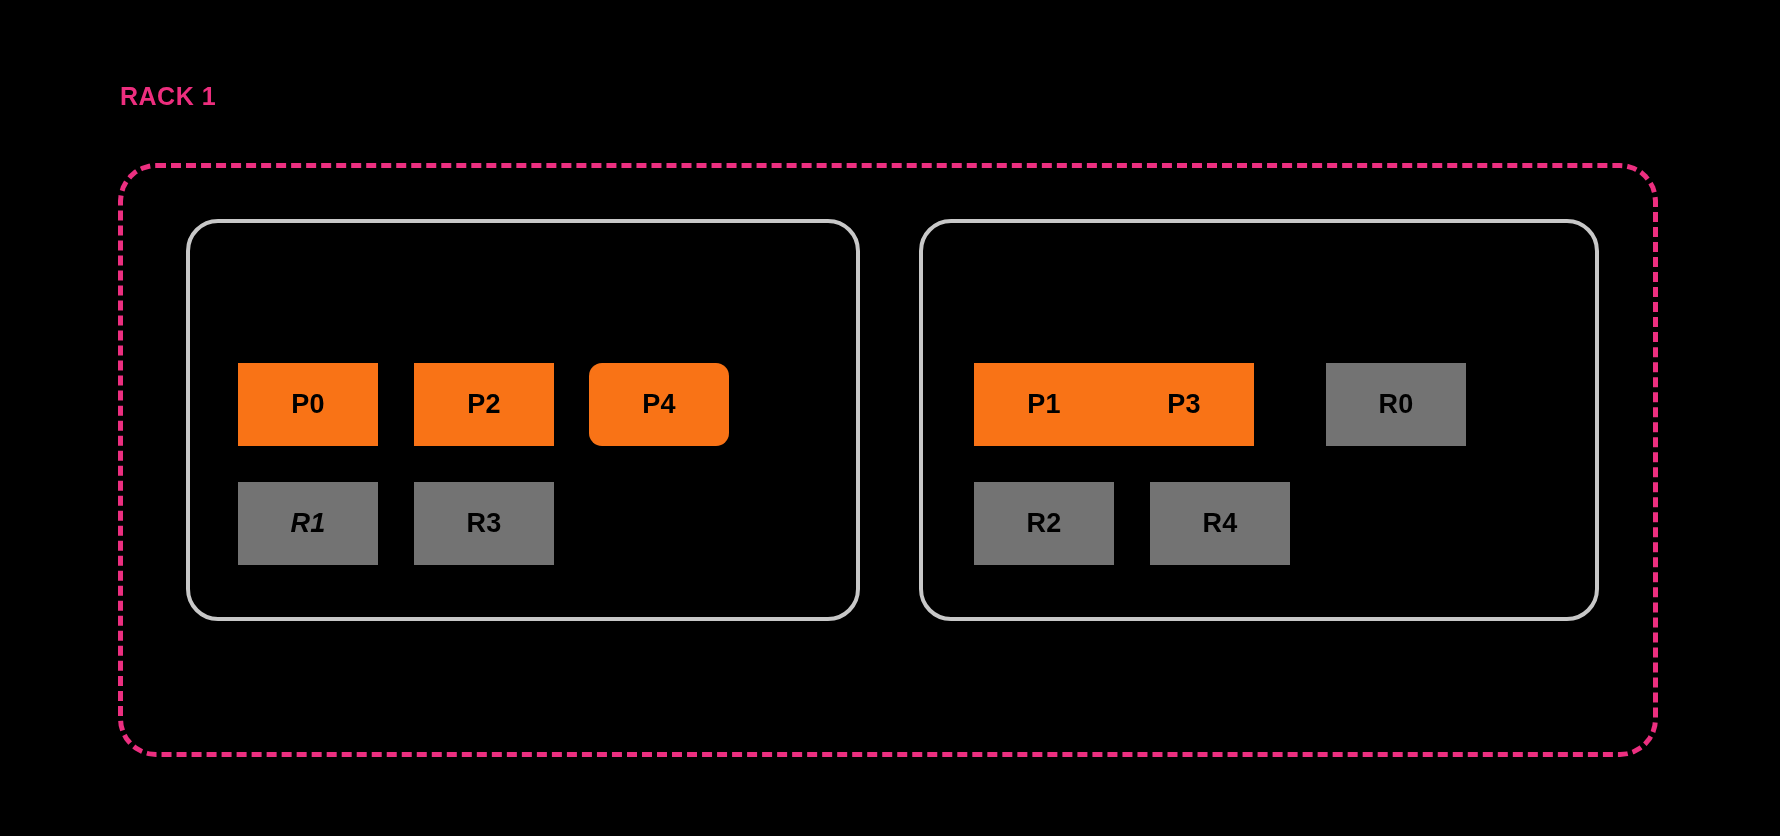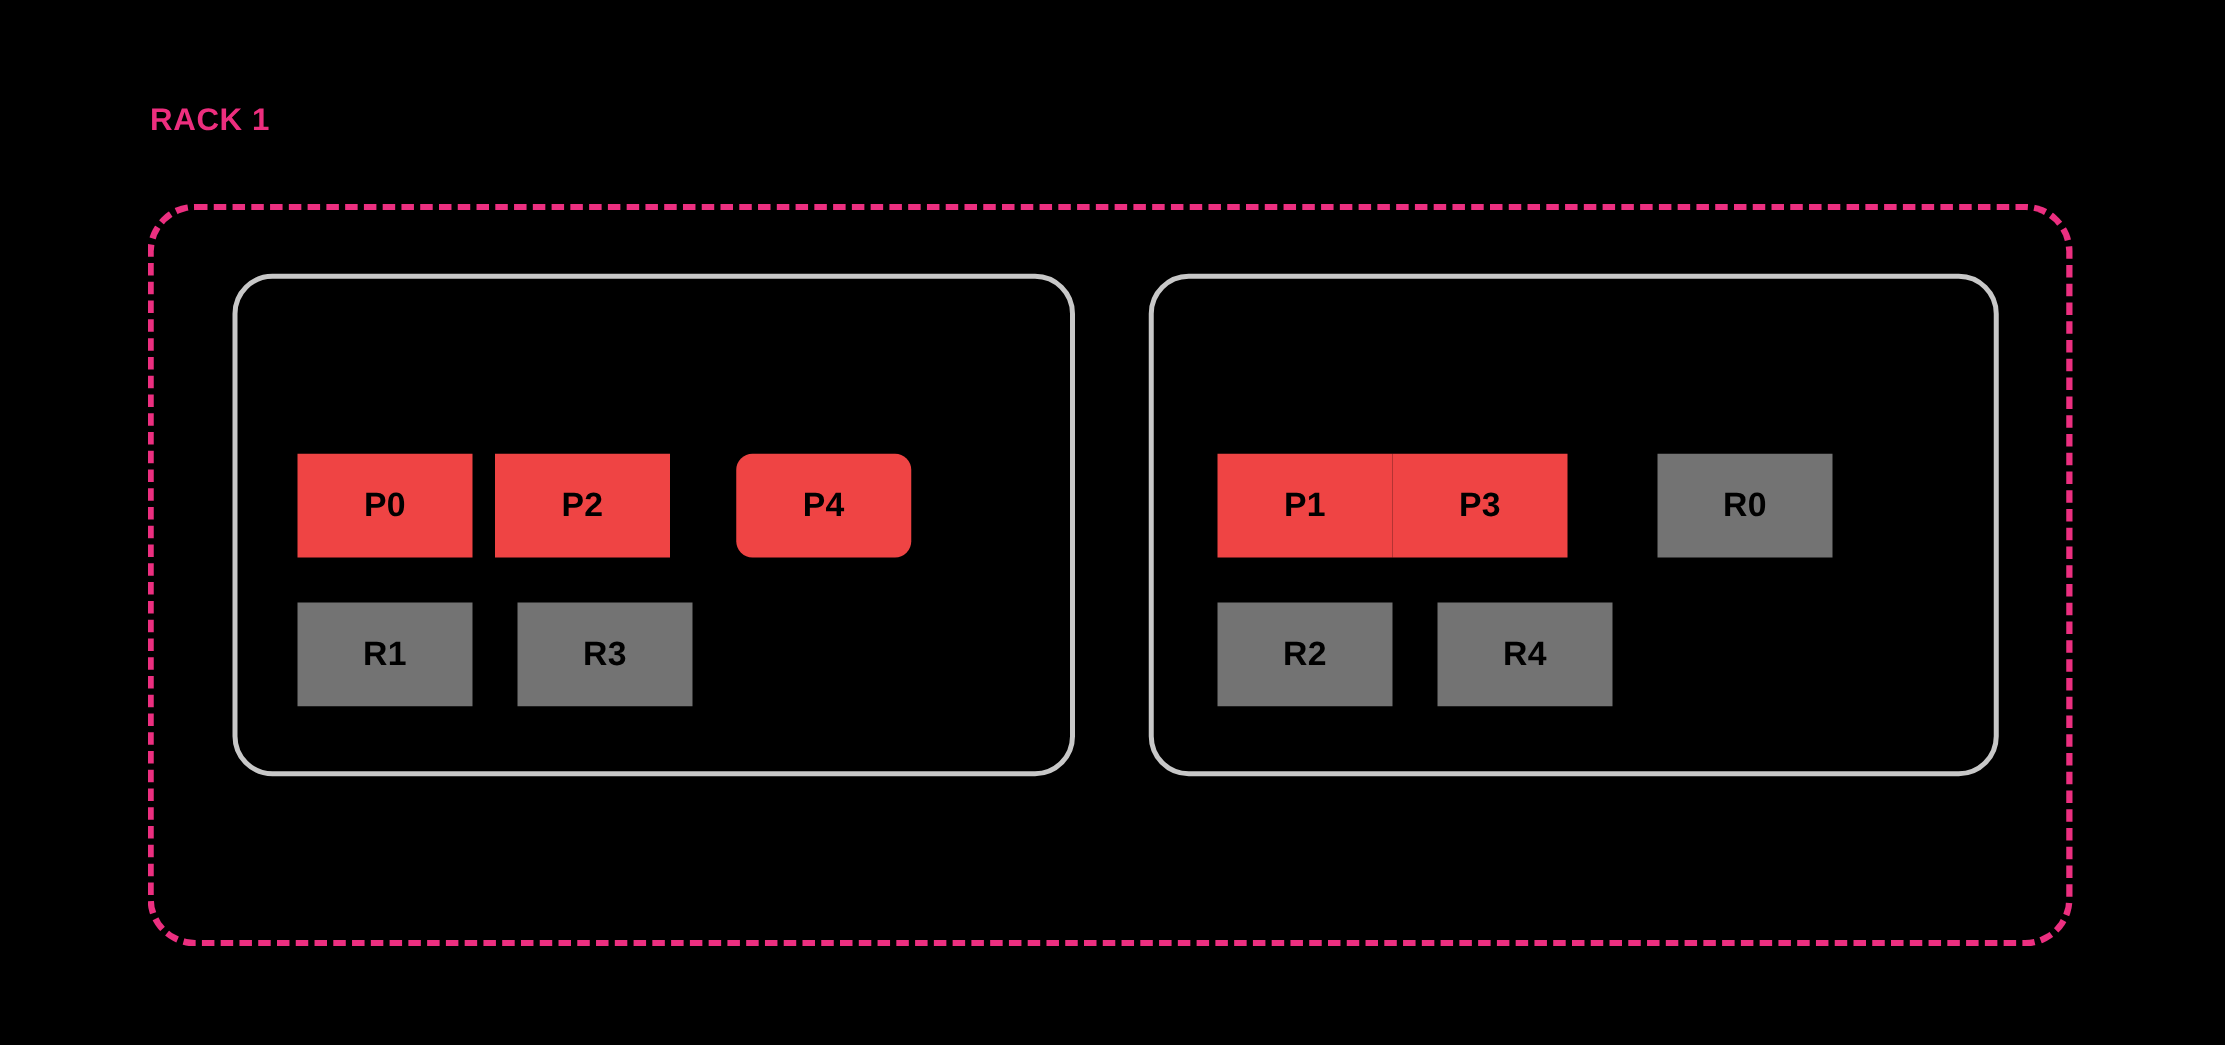--- a/index.html
+++ b/index.html
@@ -78,41 +78,41 @@
     align-items: center;
     justify-content: center;
     box-sizing: border-box;
     font-size: 27px;
     font-weight: bold;
     color: #000000;
     letter-spacing: 0.3px;
     line-height: 1;
     user-select: none;
   }
-  .shard-primary { background: #ef4444; }
+  .shard-primary { background: #f97316; }
   .shard-replica { background: #737373; }
 </style>
 </head>
 <body>
 
 <div id="canvas">
 
   <div class="rack-label">RACK 1</div>
 
   <div class="rack-boundary"></div>
 
   <div class="node-panel node-panel-0"></div>
 
   <div class="node-panel node-panel-1"></div>
 
   <div class="shard shard-primary" style="left:238px; top:363px;">P0</div>
-  <div class="shard shard-primary" style="left:396px; top:363px;text-align:center;">P2</div>
+  <div class="shard shard-primary" style="left:414px; top:363px;text-align:center;">P2</div>
   <div class="shard shard-primary" style="left:589px; top:363px;border-radius:13px;">P4</div>
 
-  <div class="shard shard-replica" style="left:238px; top:482px;">R1</div>
+  <div class="shard shard-replica" style="left:238px; top:482px;font-style:italic;">R1</div>
   <div class="shard shard-replica" style="left:414px; top:482px;">R3</div>
 
   <div class="shard shard-primary" style="left:974px; top:363px;">P1</div>
   <div class="shard shard-primary" style="left:1114px; top:363px;">P3</div>
   <div class="shard shard-replica" style="left:1326px; top:363px;">R0</div>
 
   <div class="shard shard-replica" style="left:974px; top:482px;">R2</div>
   <div class="shard shard-replica" style="left:1150px; top:482px;">R4</div>
 
 </div>

